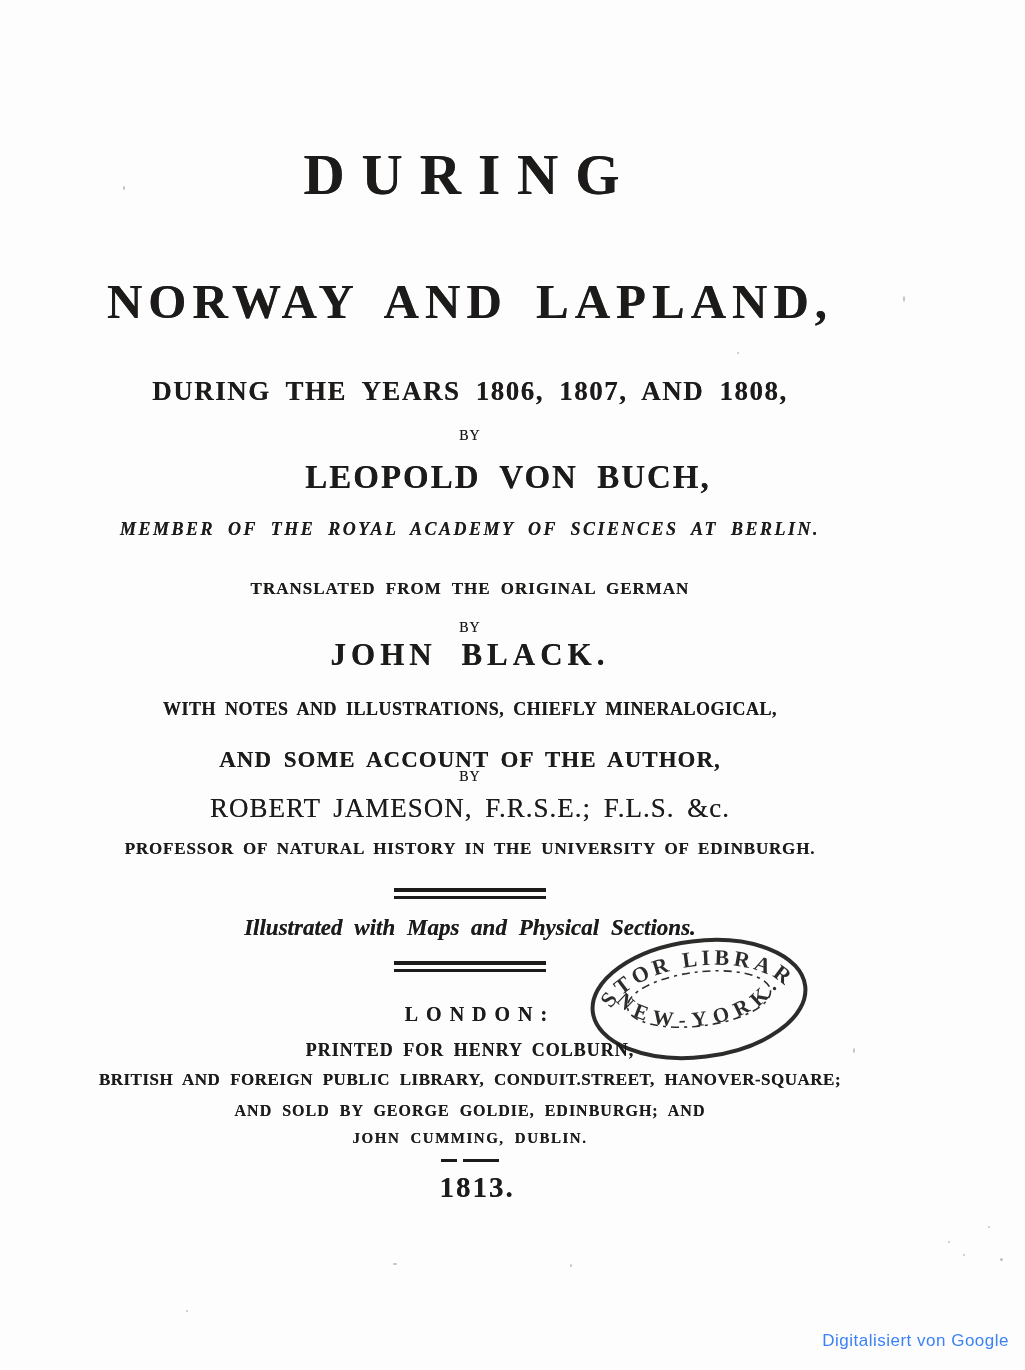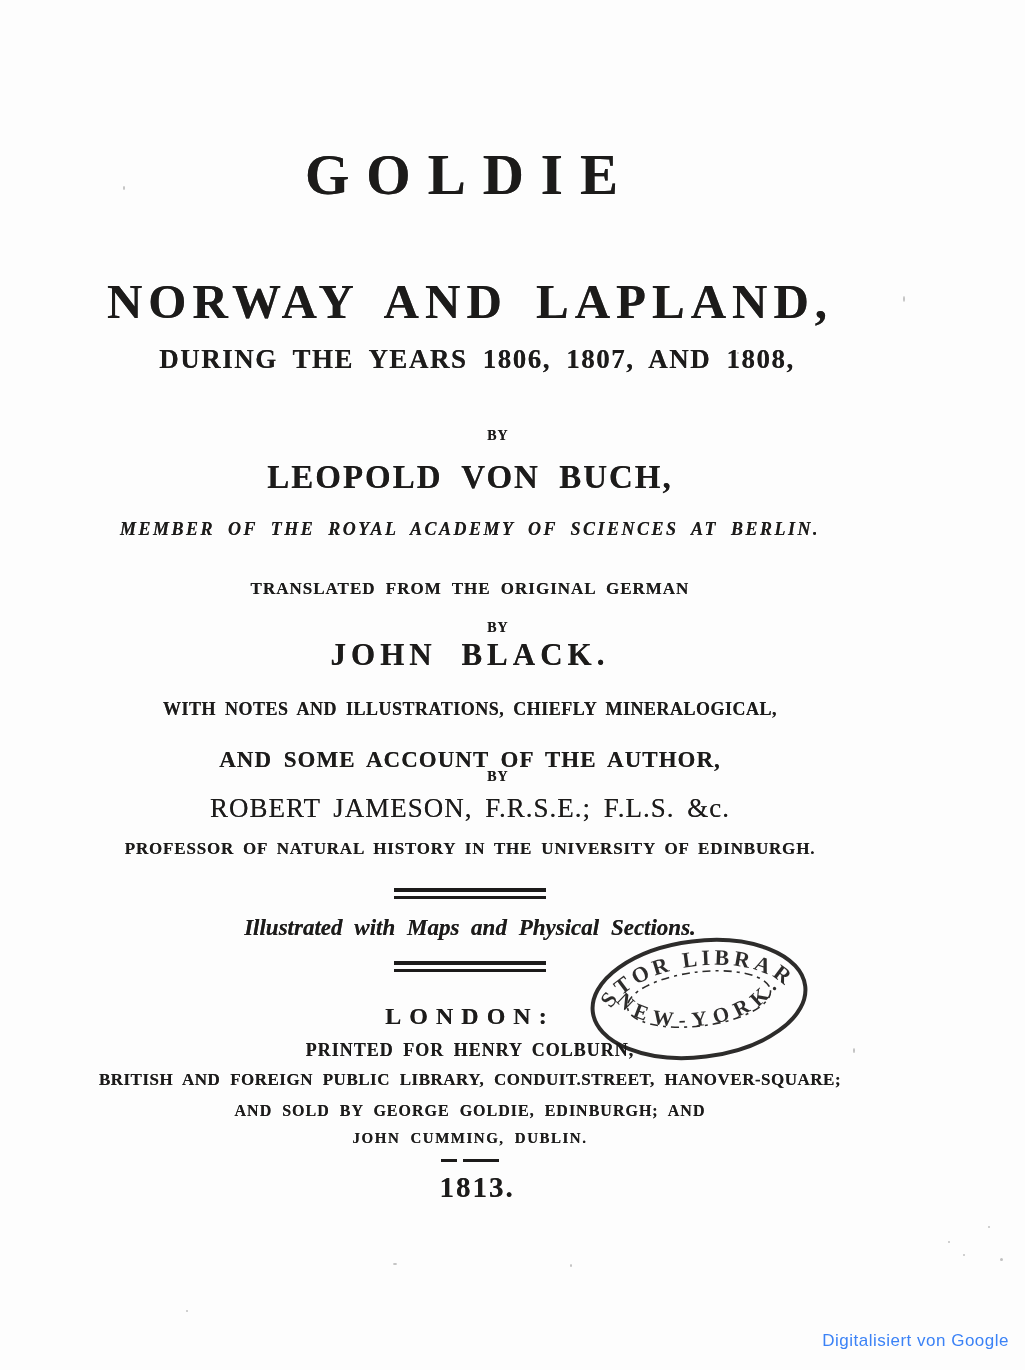--- a/index.html
+++ b/index.html
@@ -13,35 +13,35 @@
   }
   .col { position:absolute; left:0; top:0; width:940px; height:1370px; }
   .line {
     position:absolute; left:0; width:100%;
     text-align:center; line-height:1; white-space:nowrap;
     text-shadow:0 0 0.6px rgba(20,20,20,.7);
   }
   #t-travels   { top:146px; font-size:57px; font-weight:bold; letter-spacing:17px; }
   #t-through   { top:230px; font-size:23px; font-weight:bold; letter-spacing:3px; }
   #t-norway    { top:277px; font-size:49px; font-weight:bold; letter-spacing:6px; word-spacing:10px; }
-  #t-years     { top:346px; font-size:27px; font-weight:bold; letter-spacing:1.5px; word-spacing:7px;margin-left:7px; }
-  .byline      { font-size:14px; font-weight:bold; letter-spacing:1px;padding-left:28px; }
+  #t-years     { top:378px; font-size:27px; font-weight:bold; letter-spacing:1.5px; word-spacing:7px; }
+  .byline      { font-size:14px; font-weight:normal; letter-spacing:1px; }
   #t-by1       { top:429px; }
-  #t-leopold   { top:461px; font-size:33px; font-weight:bold; letter-spacing:2px; word-spacing:9px; }
+  #t-leopold   { top:461px; font-size:33px; font-weight:bold; letter-spacing:2px; word-spacing:9px;margin-left:38px; }
   #t-member    { top:520px; font-size:18px; font-weight:bold; font-style:italic; letter-spacing:2.5px; word-spacing:6px; }
   #t-translated{ top:580px; font-size:17px; font-weight:bold; letter-spacing:1px; word-spacing:5px; }
   #t-by2       { top:621px; }
   #t-john      { top:639px; font-size:31px; font-weight:bold; letter-spacing:5px; word-spacing:12px; }
   #t-notes1    { top:700px; font-size:18px; font-weight:bold; letter-spacing:.5px; word-spacing:4px; }
   #t-notes2    { top:748px; font-size:23px; font-weight:bold; letter-spacing:1px; word-spacing:5px; }
   #t-by3       { top:770px; }
   #t-robert    { top:795px; font-size:27px; font-weight:normal; letter-spacing:1px; word-spacing:5px; }
   #t-prof      { top:840px; font-size:17px; font-weight:bold; letter-spacing:.8px; word-spacing:4px; }
   #t-illus     { top:916px; font-size:23px; font-weight:bold; font-style:italic; word-spacing:6px; }
-  #t-london    { top:1004px; font-size:24px; font-weight:bold; letter-spacing:8px; }
+  #t-london    { top:1004px; font-size:20px; font-weight:bold; letter-spacing:8px;margin-left:10px; }
   #t-printed   { top:1041px; font-size:18px; font-weight:bold; letter-spacing:1px; word-spacing:4px; }
   #t-british   { top:1071px; font-size:17px; font-weight:bold; letter-spacing:.5px; word-spacing:5px; }
   #t-sold      { top:1103px; font-size:16px; font-weight:bold; letter-spacing:1px; word-spacing:5px; }
   #t-cumming   { top:1131px; font-size:15px; font-weight:bold; letter-spacing:1.5px; word-spacing:5px; }
   #t-year      { top:1173px; font-size:29px; font-weight:bold; letter-spacing:2px;margin-left:7px; }
 
   .double-rule {
     position:absolute; left:0; right:0; margin:0 auto;
     width:152px; height:4px;
     border-top:4px solid #1c1b1a; border-bottom:3px solid #1c1b1a;
@@ -69,21 +69,21 @@
     font-family:"Liberation Sans","DejaVu Sans",sans-serif;
     font-size:17px; color:#3b82f6; letter-spacing:.5px;
   }
 
   .speck { position:absolute; background:#8f8f8f; border-radius:50%; opacity:.55; }
 </style>
 </head>
 <body>
 
 <div class="col">
-  <div class="line" id="t-travels">GOLDIE</div>
+  <div class="line" id="t-travels">DURING</div>
   <div class="line" id="t-norway">NORWAY AND LAPLAND,</div>
   <div class="line" id="t-years">DURING THE YEARS 1806, 1807, AND 1808,</div>
 
   <div class="line byline" id="t-by1">BY</div>
   <div class="line" id="t-leopold">LEOPOLD VON BUCH,</div>
   <div class="line" id="t-member">MEMBER OF THE ROYAL ACADEMY OF SCIENCES AT BERLIN.</div>
 
   <div class="line" id="t-translated">TRANSLATED FROM THE ORIGINAL GERMAN</div>
   <div class="line byline" id="t-by2">BY</div>
   <div class="line" id="t-john">JOHN BLACK.</div>

